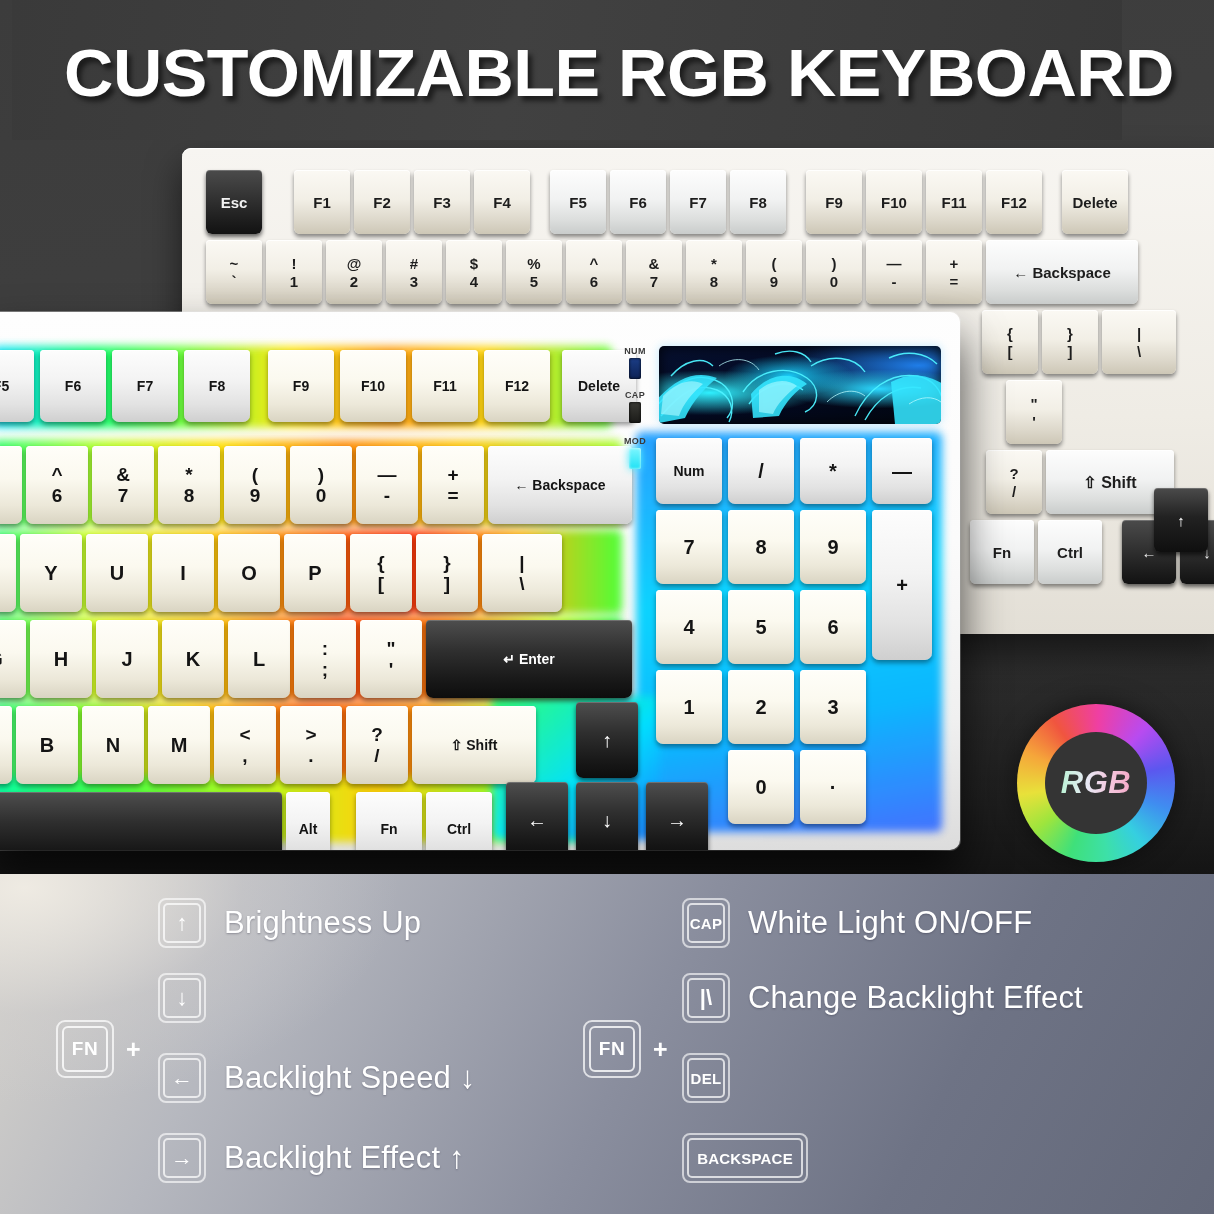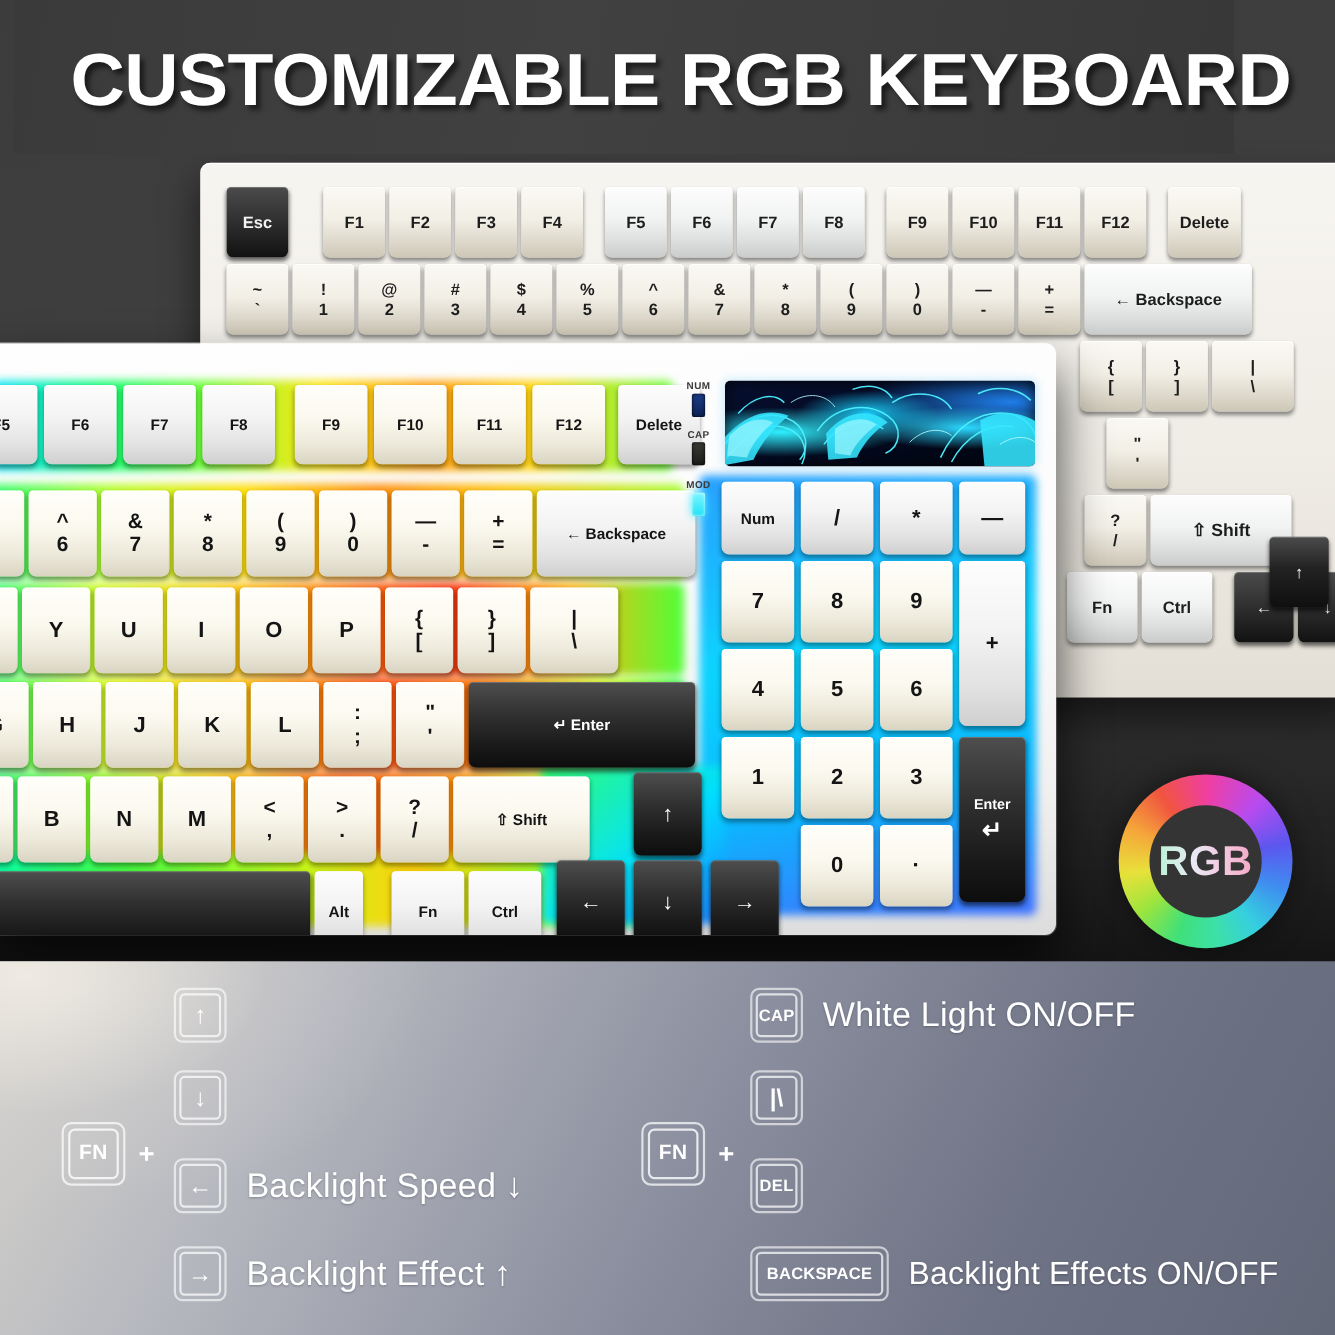--- a/index.html
+++ b/index.html
@@ -147,24 +147,25 @@
     z-index: 24;
     box-shadow: 0 0 26px rgba(0,0,0,0.5);
   }
   #rgb-badge-hole {
     position: absolute; left: 28px; top: 28px; width: 102px; height: 102px;
     border-radius: 50%;
     background: #343434;
     display: flex; align-items: center; justify-content: center;
   }
   #rgb-badge-text {
-    font-size: 38px; font-weight: bold; letter-spacing: .5px;
+    font-size: 31px; font-weight: bold; letter-spacing: .5px;
     background: linear-gradient(90deg,#bdf3d6 0%,#e8e8f4 38%,#f3c7dd 70%,#f5a9c8 100%);
     -webkit-background-clip: text; background-clip: text;
     color: transparent;
+    font-style: italic;
   }
 
   
   #legend {
     position: absolute; left: 0; top: 874px; width: 1214px; height: 340px;
     background:
       radial-gradient(ellipse 520px 300px at 2% 4%, rgba(240,236,228,0.95) 0%, rgba(210,208,208,0.35) 42%, rgba(150,154,170,0) 72%),
       linear-gradient(118deg, #d7d4cd 0%, #b6b8bf 22%, #8a8e9e 52%, #6e7385 76%, #636879 100%);
     z-index: 20;
   }
@@ -529,24 +530,20 @@
     <div class="fk" style="left:816px;top:186px;width:66px;height:74px">9</div>
     <div class="fk gray" style="left:888px;top:186px;width:60px;height:150px">+</div>
 
     <div class="fk" style="left:672px;top:266px;width:66px;height:74px">4</div>
     <div class="fk" style="left:744px;top:266px;width:66px;height:74px">5</div>
     <div class="fk" style="left:816px;top:266px;width:66px;height:74px">6</div>
 
     <div class="fk" style="left:672px;top:346px;width:66px;height:74px">1</div>
     <div class="fk" style="left:744px;top:346px;width:66px;height:74px">2</div>
     <div class="fk" style="left:816px;top:346px;width:66px;height:74px">3</div>
-    <div class="fk dark" style="left:888px;top:346px;width:60px;height:150px;flex-direction:column;gap:4px;font-size:13px">
-      <span>Enter</span>
-      <span style="font-size:22px">↵</span>
-    </div>
 
     <div class="fk" style="left:744px;top:426px;width:66px;height:74px">0</div>
     <div class="fk" style="left:816px;top:426px;width:66px;height:74px">·</div>
 
   </div>
   </div>
 
   <div id="rgb-badge">
     <div id="rgb-badge-hole">
       <span id="rgb-badge-text">RGB</span>
@@ -563,20 +560,21 @@
 
 <div class="fn-key" id="fn-left">
   <div class="inner fnlab">FN</div>
 </div>
 <div class="plus" id="plus-left">+</div>
 
 <div class="legend-row" style="left:158px;top:898px">
   <div class="lg-key k-sq">
     <div class="inner">↑</div>
   </div>
+  <div class="lg-label">Brightness Up</div>
 </div>
 
 <div class="legend-row" style="left:158px;top:973px">
   <div class="lg-key k-sq">
     <div class="inner">↓</div>
   </div>
 </div>
 
 <div class="legend-row" style="left:158px;top:1053px">
   <div class="lg-key k-sq">
@@ -601,26 +599,26 @@
   <div class="lg-key k-sq">
     <div class="inner t-sm">CAP</div>
   </div>
   <div class="lg-label">White Light ON/OFF</div>
 </div>
 
 <div class="legend-row" style="left:682px;top:973px">
   <div class="lg-key k-sq">
     <div class="inner">|\</div>
   </div>
+  <div class="lg-label">Change Backlight Effect</div>
 </div>
 
 <div class="legend-row" style="left:682px;top:1053px">
   <div class="lg-key k-sq">
     <div class="inner t-sm">DEL</div>
   </div>
 </div>
 
 <div class="legend-row" style="left:682px;top:1133px">
   <div class="lg-key k-wide">
     <div class="inner">BACKSPACE</div>
   </div>
-  <div class="lg-label smaller">Backlight Effects ON/OFF</div>
 </div>
 
 </body></html>

